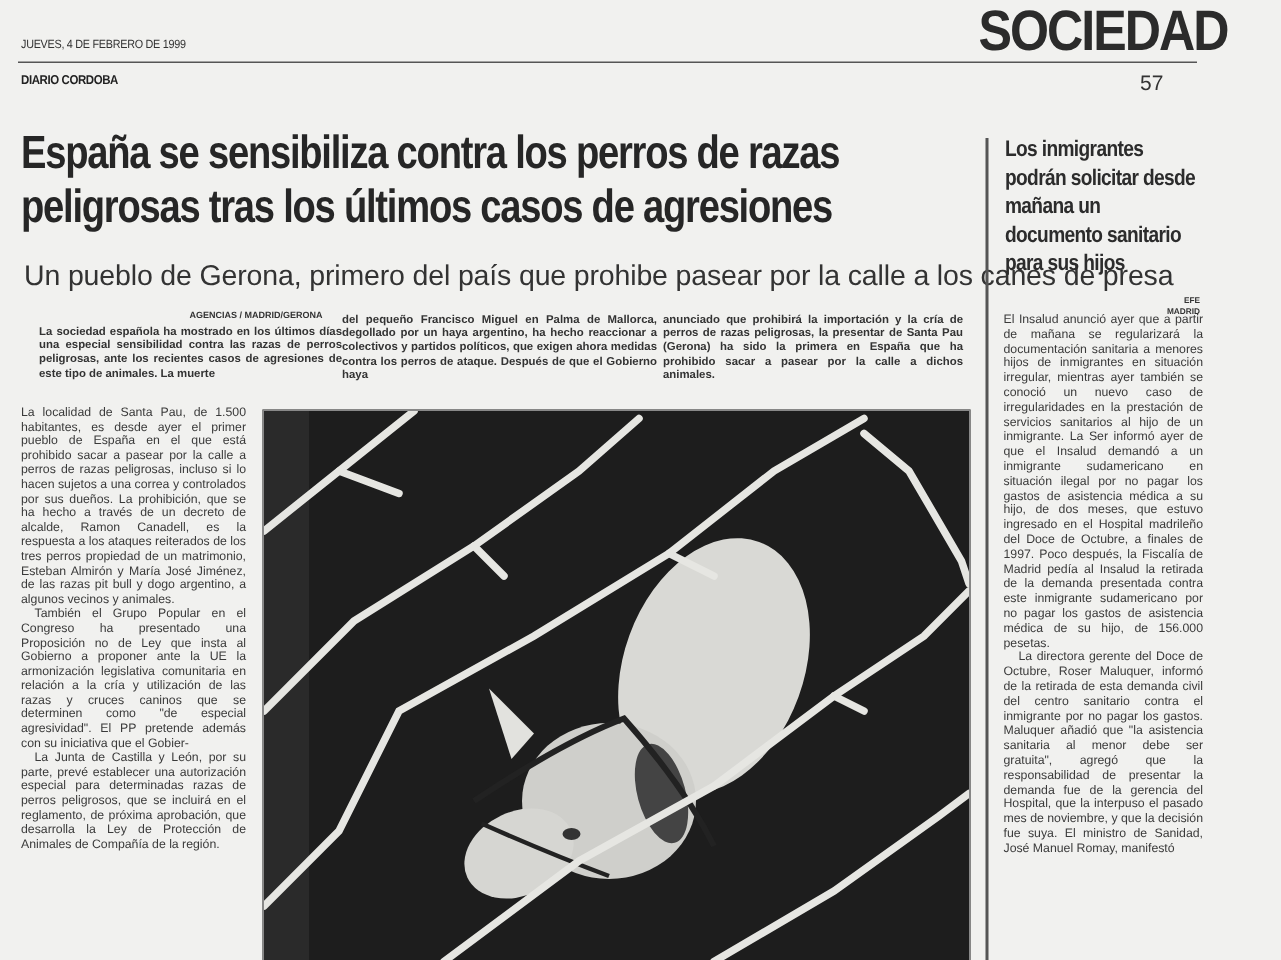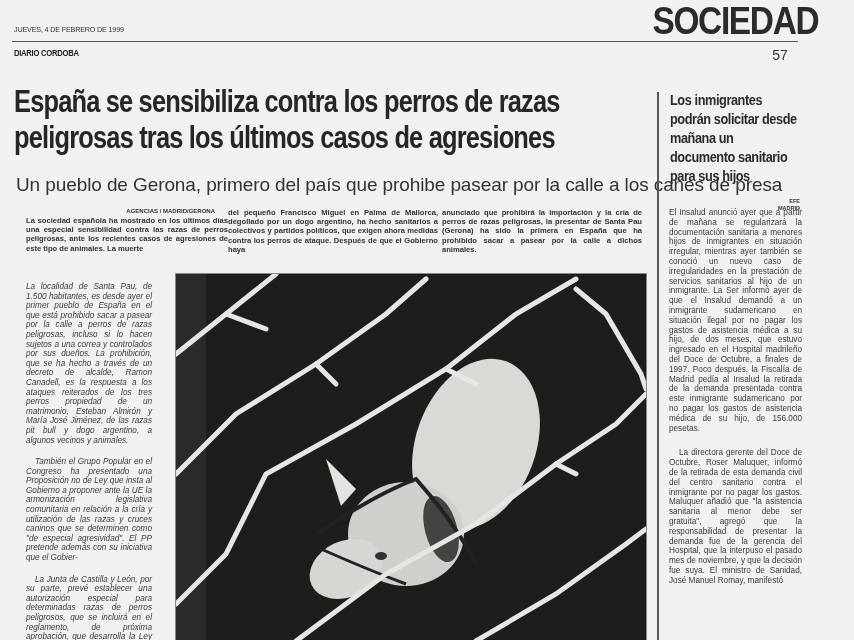--- a/index.html
+++ b/index.html
@@ -6,57 +6,57 @@
   body {
     width: 854px; height: 640px; overflow: hidden; position: relative;
     background: #f1f1ef; color: #2a2a2a;
     font-family: "Liberation Sans", sans-serif;
   }
   .abs { position: absolute; }
   .dateline { left: 14px; top: 25px; font-size: 8px; letter-spacing: -0.2px; transform: scaleX(0.9); transform-origin: left; color: #333; }
   .rule-top { left: 12px; top: 41px; width: 786px; height: 1px; background: #555; }
   .paper { left: 14px; top: 48px; font-size: 8.5px; font-weight: bold; letter-spacing: -0.3px; transform: scaleX(0.9); transform-origin: left; color: #222; }
   .section { left: 632px; top: 0px; width: 170px; text-align: right; font-size: 38px; font-weight: bold; letter-spacing: -1.5px; color: #2b2b2b; line-height: 42px; transform: scaleX(0.88); transform-origin: right; }
-  .pageno { left: 760px; top: 47px; width: 40px; text-align: center; font-size: 14px; color: #333; }
+  .pageno { left: 760px; top: 47px; width: 40px; text-align: left; font-size: 14px; color: #333; }
   .headline { left: 14px; top: 84px; width: 630px; font-size: 31px; line-height: 36px; font-weight: bold; letter-spacing: -1px; color: #262626; transform: scaleX(0.82); transform-origin: left; white-space: nowrap; }
   .subtitle { left: 16px; top: 174px; font-size: 19px; color: #333; white-space: nowrap; letter-spacing: -0.1px; }
   .byline { left: 10px; top: 208px; width: 205px; text-align: right; font-size: 6px; font-weight: bold; color: #333; }
   .lead { top: 216px; font-size: 7.6px; line-height: 9.2px; font-weight: bold; color: #333; text-align: justify; }
   .lead1 { left: 26px; width: 202px; }
   .lead2 { left: 228px; top: 208px; width: 210px; }
   .lead3 { left: 442px; top: 208px; width: 200px; }
   .body-col { left: 14px; top: 270px; width: 150px; font-size: 8.2px; line-height: 9.6px; color: #3a3a3a; text-align: justify; }
-  .body-col p { margin: 12px; font-style: italic; }
+  .body-col p { margin: 0; }
   .body-col p + p { text-indent: 9px; }
   .photo { left: 175px; top: 273px; width: 470px; height: 367px; background: #1c1c1c; border: 1px solid #888; overflow: hidden; }
   .sidebar-bar { left: 657px; top: 92px; width: 2px; height: 548px; background: #555; }
   .side-head { left: 670px; top: 90px; width: 150px; font-size: 15px; line-height: 19px; font-weight: bold; color: #2c2c2c; letter-spacing: -0.5px; transform: scaleX(0.85); transform-origin: left; }
   .side-byline { left: 760px; top: 198px; width: 40px; text-align: right; font-size: 5.5px; font-weight: bold; line-height: 7px; color: #333; }
   .side-body { left: 669px; top: 208px; width: 133px; font-size: 8.2px; line-height: 9.8px; color: #3a3a3a; text-align: justify; }
   .side-body p { margin: 0; }
-  .side-body p + p { text-indent: 10px; margin-top: 15px; }
+  .side-body p + p { text-indent: 10px; }
 </style>
 </head>
 <body>
 
 <div class="abs dateline">JUEVES, 4 DE FEBRERO DE 1999</div>
 <div class="abs rule-top"></div>
 <div class="abs paper">DIARIO CORDOBA</div>
 <div class="abs section">SOCIEDAD</div>
 <div class="abs pageno">57</div>
 
 <div class="abs headline">
   <div>España se sensibiliza contra los perros de razas</div>
   <div>peligrosas tras los últimos casos de agresiones</div>
 </div>
 <div class="abs subtitle">Un pueblo de Gerona, primero del país que prohibe pasear por la calle a los canes de presa</div>
 
 <div class="abs byline">AGENCIAS / MADRID/GERONA</div>
 <div class="abs lead lead1">La sociedad española ha mostrado en los últimos días una especial sensibilidad contra las razas de perros peligrosas, ante los recientes casos de agresiones de este tipo de animales. La muerte</div>
-<div class="abs lead lead2">del pequeño Francisco Miguel en Palma de Mallorca, degollado por un dogo argentino, ha hecho sanitarios a colectivos y partidos políticos, que exigen ahora medidas contra los perros de ataque. Después de que el Gobierno haya</div>
+<div class="abs lead lead2">del pequeño Francisco Miguel en Palma de Mallorca, degollado por un haya argentino, ha hecho reaccionar a colectivos y partidos políticos, que exigen ahora medidas contra los perros de ataque. Después de que el Gobierno haya</div>
 <div class="abs lead lead3">anunciado que prohibirá la importación y la cría de perros de razas peligrosas, la presentar de Santa Pau (Gerona) ha sido la primera en España que ha prohibido sacar a pasear por la calle a dichos animales.</div>
 
 <div class="abs body-col">
   <p>La localidad de Santa Pau, de 1.500 habitantes, es desde ayer el primer pueblo de España en el que está prohibido sacar a pasear por la calle a perros de razas peligrosas, incluso si lo hacen sujetos a una correa y controlados por sus dueños. La prohibición, que se ha hecho a través de un decreto de alcalde, Ramon Canadell, es la respuesta a los ataques reiterados de los tres perros propiedad de un matrimonio, Esteban Almirón y María José Jiménez, de las razas pit bull y dogo argentino, a algunos vecinos y animales.</p>
   <p>También el Grupo Popular en el Congreso ha presentado una Proposición no de Ley que insta al Gobierno a proponer ante la UE la armonización legislativa comunitaria en relación a la cría y utilización de las razas y cruces caninos que se determinen como "de especial agresividad". El PP pretende además con su iniciativa que el Gobier-</p>
   <p>La Junta de Castilla y León, por su parte, prevé establecer una autorización especial para determinadas razas de perros peligrosos, que se incluirá en el reglamento, de próxima aprobación, que desarrolla la Ley de Protección de Animales de Compañía de la región.</p>
 </div>
 
 <div class="abs photo" title="Perro de raza peligrosa con bozal tras una valla metálica">
   <svg width="470" height="367" viewBox="0 0 470 367">

